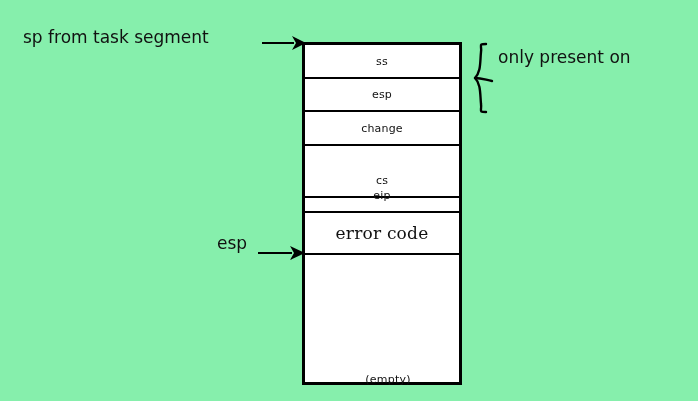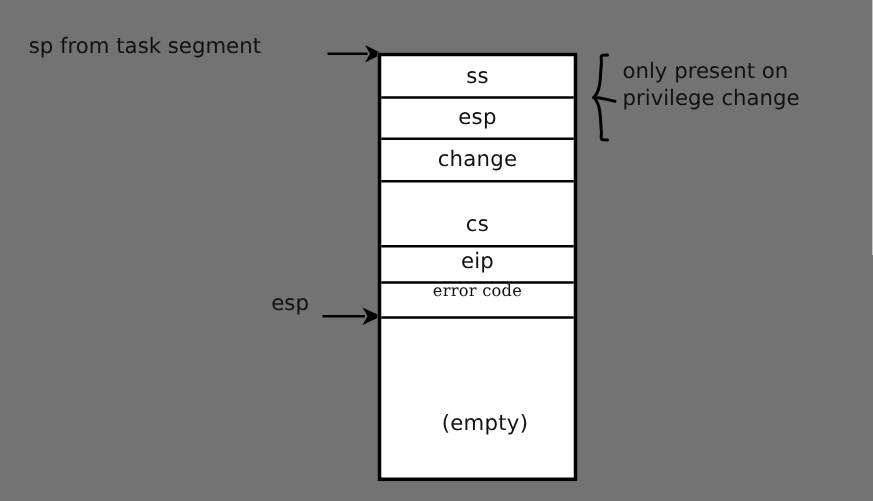--- a/index.html
+++ b/index.html
@@ -5,21 +5,21 @@
 <style>
   html, body {
     margin: 0;
     padding: 0;
     background: #ffffff;
   }
   #canvas {
     position: relative;
     width: 698px;
     height: 401px;
-    background: #737373;
+    background: #86efac;
     overflow: hidden;
     font-family: "DejaVu Sans", "Liberation Sans", sans-serif;
     color: #000000;
   }
 
   
   .stack-box {
     position: absolute;
     left: 302px;
     top: 42px;
@@ -40,33 +40,33 @@
     position: absolute;
     left: 0;
     right: 0;
     display: flex;
     align-items: center;
     justify-content: center;
     box-sizing: border-box;
     border-bottom: 2px solid #000000;
   }
   .stack-row .cell-label {
-    font-size: 17px;
+    font-size: 11px;
     line-height: 1;
     letter-spacing: 0.2px;
     color: #111111;
     white-space: nowrap;
   }
   .stack-row.serif .cell-label {
     font-family: "DejaVu Serif", "Liberation Serif", serif;
-    font-size: 13px;
+    font-size: 17px;
   }
   .stack-row.empty-row {
     border-bottom: none;
-    align-items: center;
+    align-items: flex-end;
     padding-left: 12px;
   }
   .stack-row.empty-row .cell-label {
     margin-top: 38px;
   }
 
   
   .annot-text {
     position: absolute;
     font-size: 17px;
@@ -130,21 +130,21 @@
       </div>
 
       <div class="stack-row" style="top:67px;height:34px;">
         <span class="cell-label">change</span>
       </div>
 
       <div class="stack-row" style="top:119px;height:34px;">
         <span class="cell-label">cs</span>
       </div>
 
-      <div class="stack-row" style="top:148px;height:34px;">
+      <div class="stack-row" style="top:134px;height:34px;">
         <span class="cell-label">eip</span>
       </div>
 
       <div class="stack-row serif" style="top:169px;height:41px;">
         <span class="cell-label">error code</span>
       </div>
 
       <div class="stack-row empty-row" style="top:210px;height:130px;">
         <span class="cell-label">(empty)</span>
       </div>
@@ -156,16 +156,15 @@
     <path class="brace-path" d="M 18 8
              C 10 8, 14 9, 13 16
              C 12 26, 13 36, 7 42
              C 13 48, 12 58, 13 68
              C 14 75, 10 76, 18 76"></path>
     <path class="brace-path" d="M 7 42 C 14 42, 18 44, 24 45"></path>
   </svg>
 
   <div class="annot-text" id="brace-text">
     <div>only present on</div>
-    <div>privilege change</div>
   </div>
 
 </div>
 
 </body></html>

